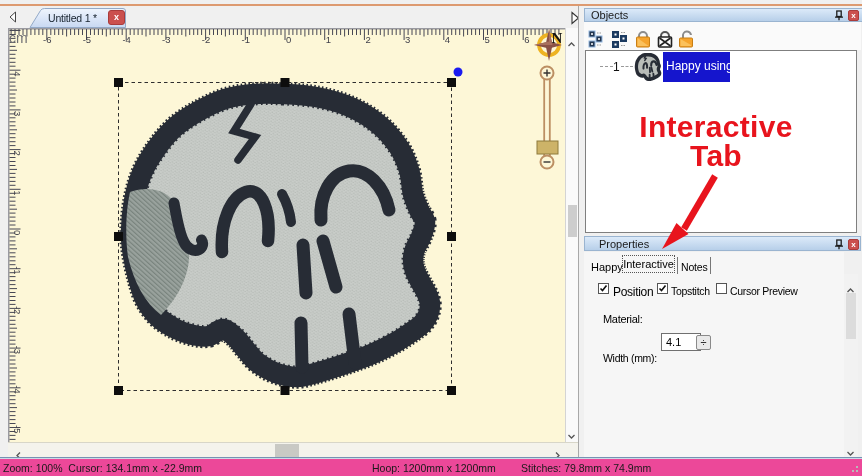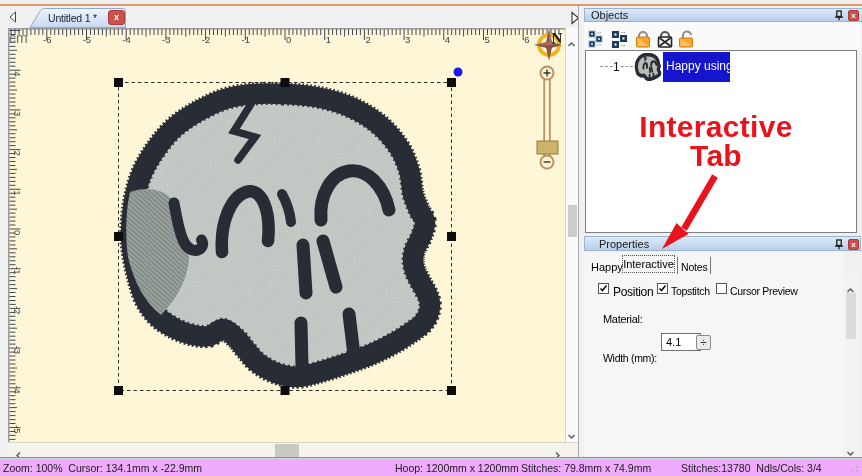--- a/index.html
+++ b/index.html
@@ -252,25 +252,24 @@
           <path d="M1.5,6 L4.5,3 L7.5,6" fill="none" stroke="#555" stroke-width="1.3"></path>
         </svg></div>
    <div class="abs" style="left:2px;top:19px;width:10px;height:46px;background:#dcdcdc"></div>
    <div class="abs" style="left:2px;top:170px"><svg width="9" height="9" viewBox="0 0 9 9">
           <path d="M1.5,3 L4.5,6 L7.5,3" fill="none" stroke="#555" stroke-width="1.3"></path>
         </svg></div>
  </div>
 
  <div class="abs" style="left:0;top:457px;width:862px;height:1px;background:#7593b3"></div>
  <div class="abs" style="left:0;top:458px;width:862px;height:1px;background:#cdd9e7"></div>
- <div class="abs" style="left:0;top:459px;width:862px;height:17px;background:#f0abfc;font-size:10.5px;color:#1a1a1a">
+ <div class="abs" style="left:0;top:459px;width:862px;height:17px;background:#ec4899;font-size:10.5px;color:#1a1a1a">
    <div class="abs" style="left:3px;top:3px">Zoom: 100%&nbsp;&nbsp;Cursor: 134.1mm x -22.9mm</div>
-   <div class="abs" style="left:395px;top:3px">Hoop: 1200mm x 1200mm</div>
+   <div class="abs" style="left:372px;top:3px">Hoop: 1200mm x 1200mm</div>
    <div class="abs" style="left:521px;top:3px">Stitches: 79.8mm x 74.9mm</div>
-   <div class="abs" style="left:681px;top:3px">Stitches:13780&nbsp;&nbsp;Ndls/Cols: 3/4</div>
    <svg width="12" height="12" viewBox="0 0 12 12" class="abs" style="left:848px;top:3px">
         <g fill="#b9b9b9">
           <rect x="8" y="8" width="2" height="2"></rect>
           <rect x="8" y="4" width="2" height="2"></rect>
           <rect x="4" y="8" width="2" height="2"></rect>
         </g>
       </svg>
  </div>
 </div>
 </body></html>

